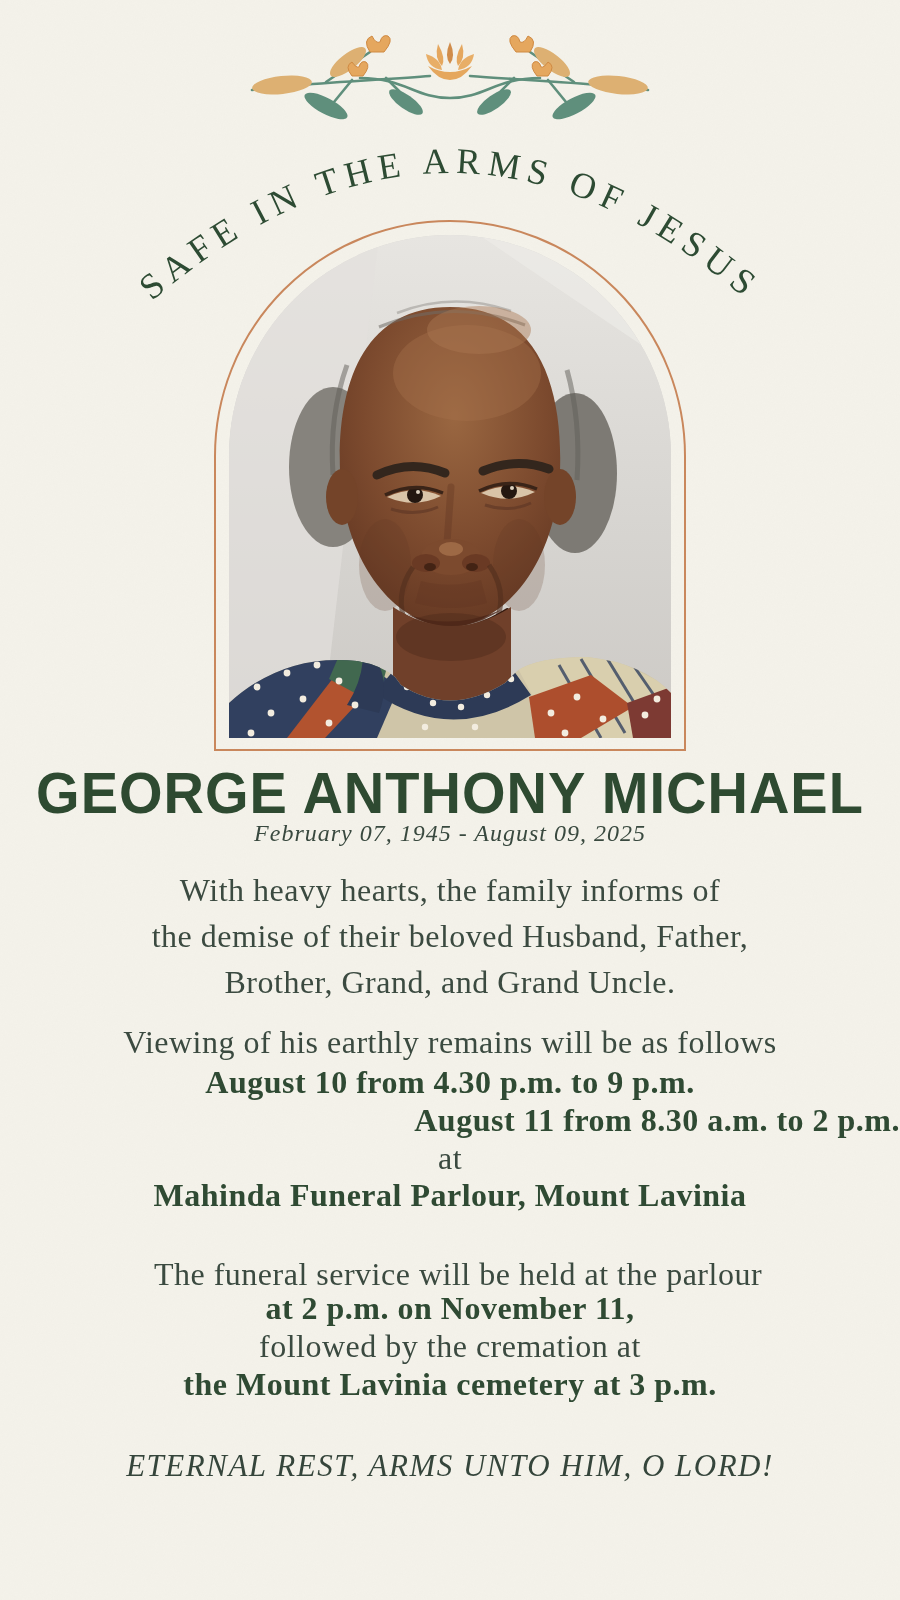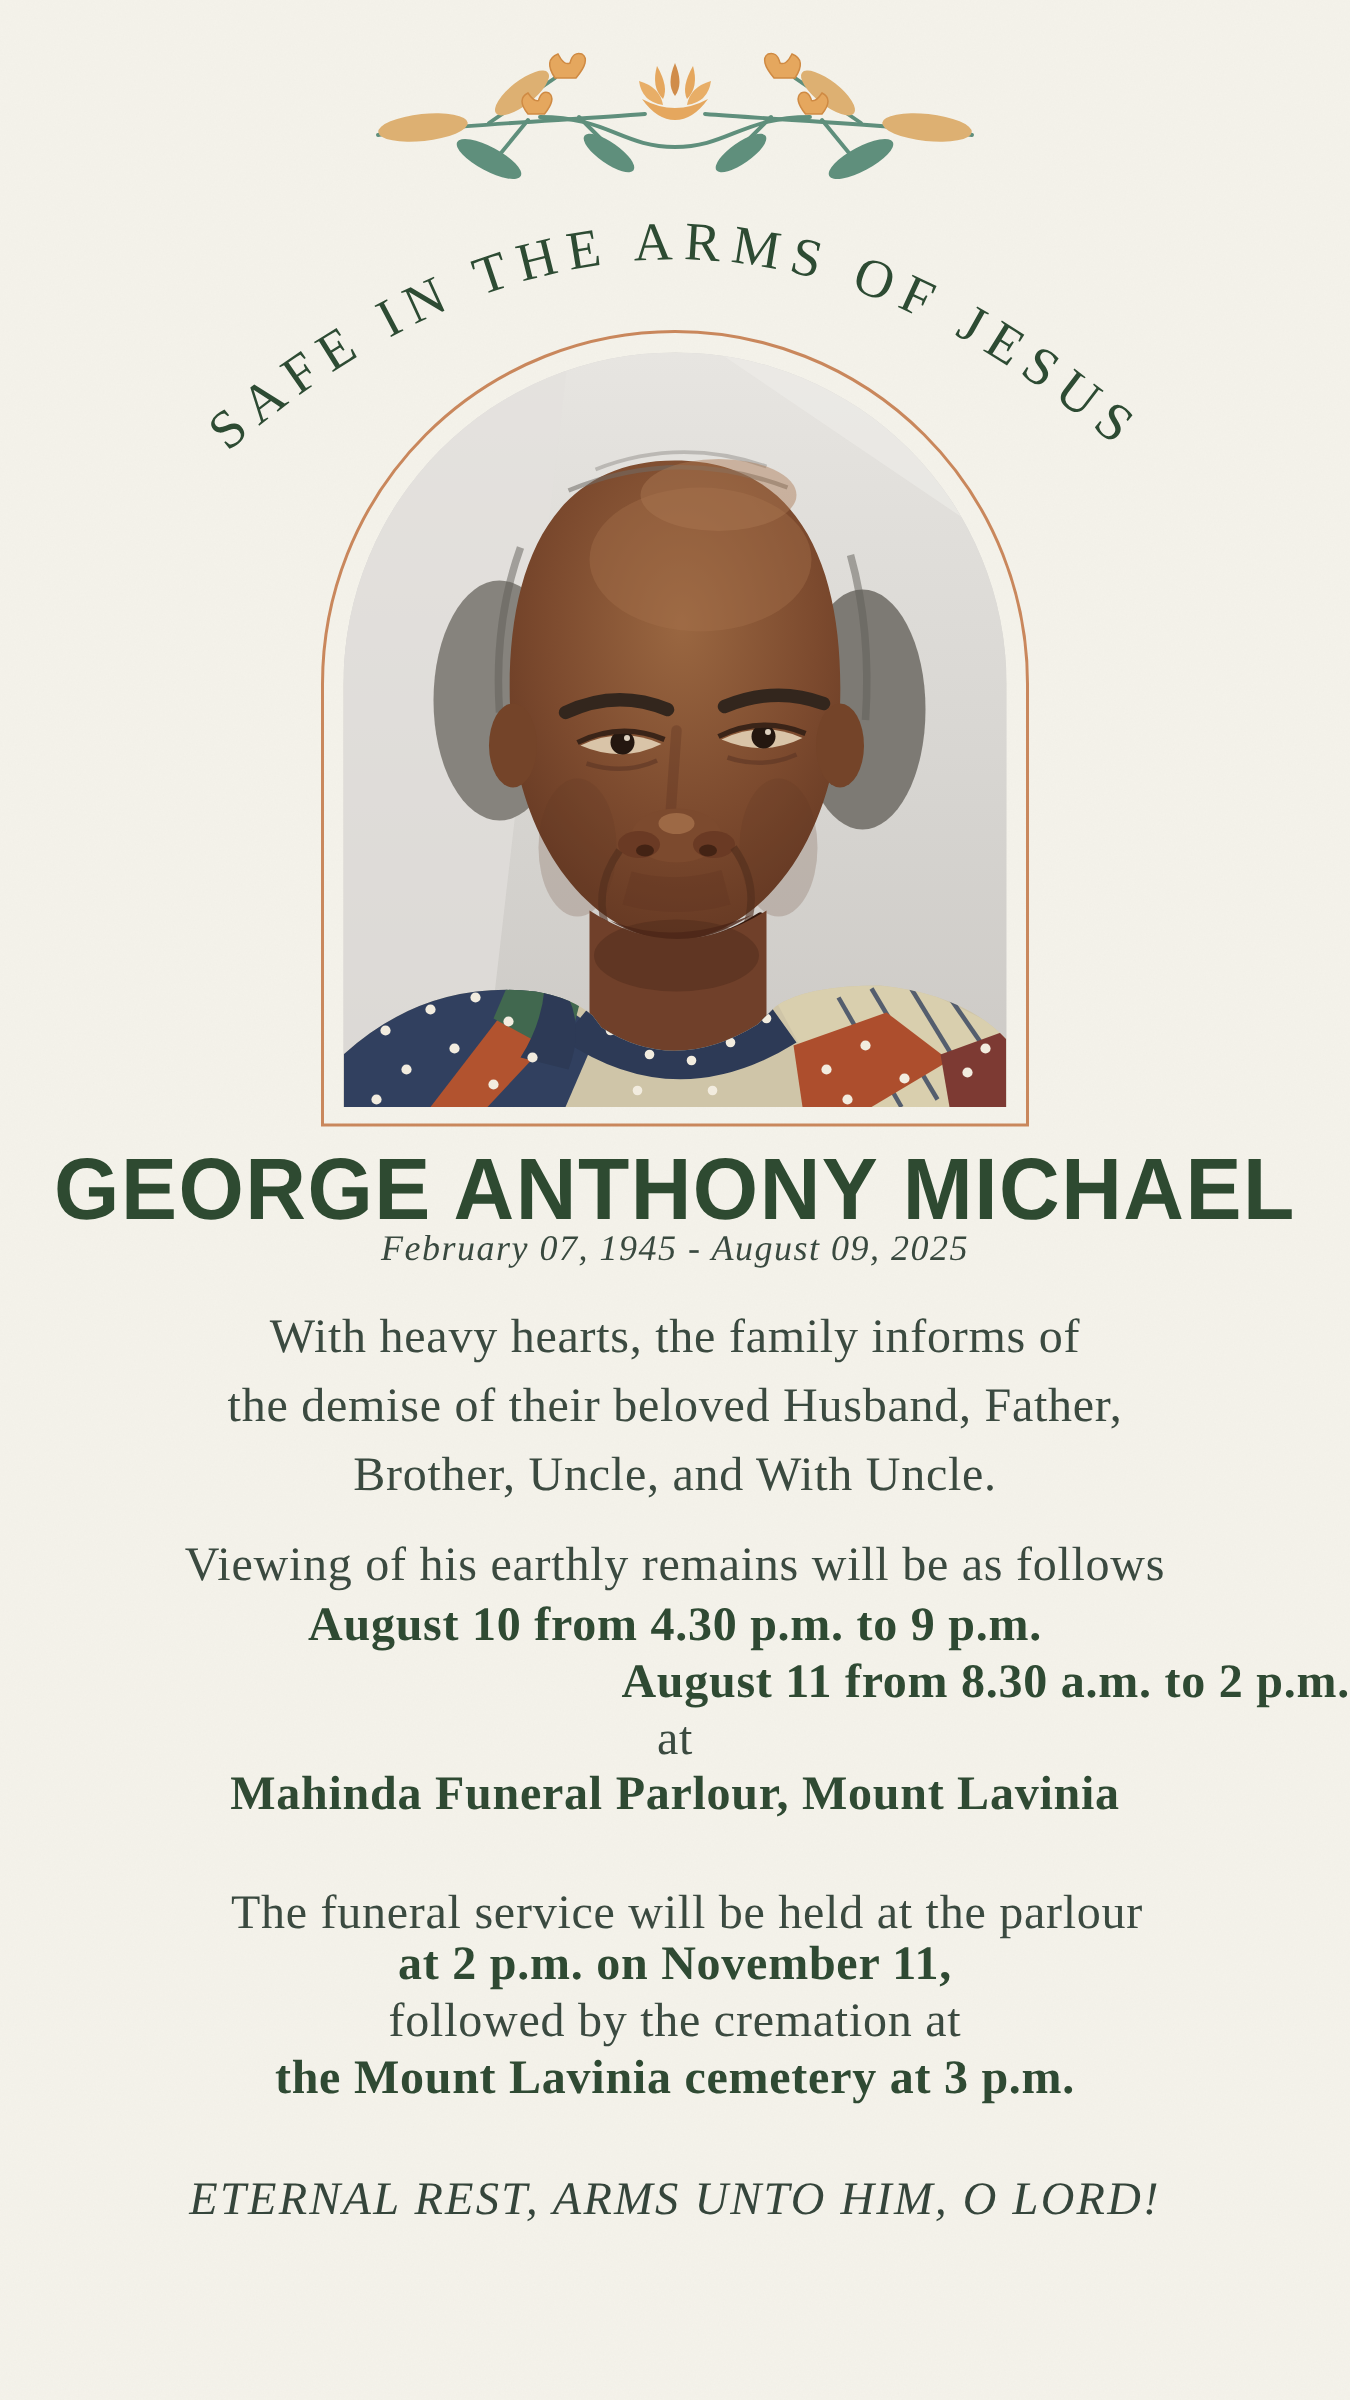--- a/index.html
+++ b/index.html
@@ -242,21 +242,21 @@
         </g>
       </g>
     </svg>
   </div>
 
   <div class="line name">GEORGE ANTHONY MICHAEL</div>
   <div class="line dates">February 07, 1945 - August 09, 2025</div>
 
   <div class="line body-text ann-1">With heavy hearts, the family informs of</div>
   <div class="line body-text ann-2">the demise of their beloved Husband, Father,</div>
-  <div class="line body-text ann-3">Brother, Uncle, and With Uncle.</div>
+  <div class="line body-text ann-3">Brother, Grand, and Grand Uncle.</div>
 
   <div class="line body-text view-1">Viewing of his earthly remains will be as follows</div>
   <div class="line body-bold view-2">August 10 from 4.30 p.m. to 9 p.m.</div>
   <div class="line body-bold view-3">August 11 from 8.30 a.m. to 2 p.m.</div>
   <div class="line body-text view-4">at</div>
   <div class="line body-bold view-5">Mahinda Funeral Parlour, Mount Lavinia</div>
 
   <div class="line body-text fun-1">The funeral service will be held at the parlour</div>
   <div class="line body-bold fun-2">at 2 p.m. on November 11,</div>
   <div class="line body-text fun-3">followed by the cremation at</div>

